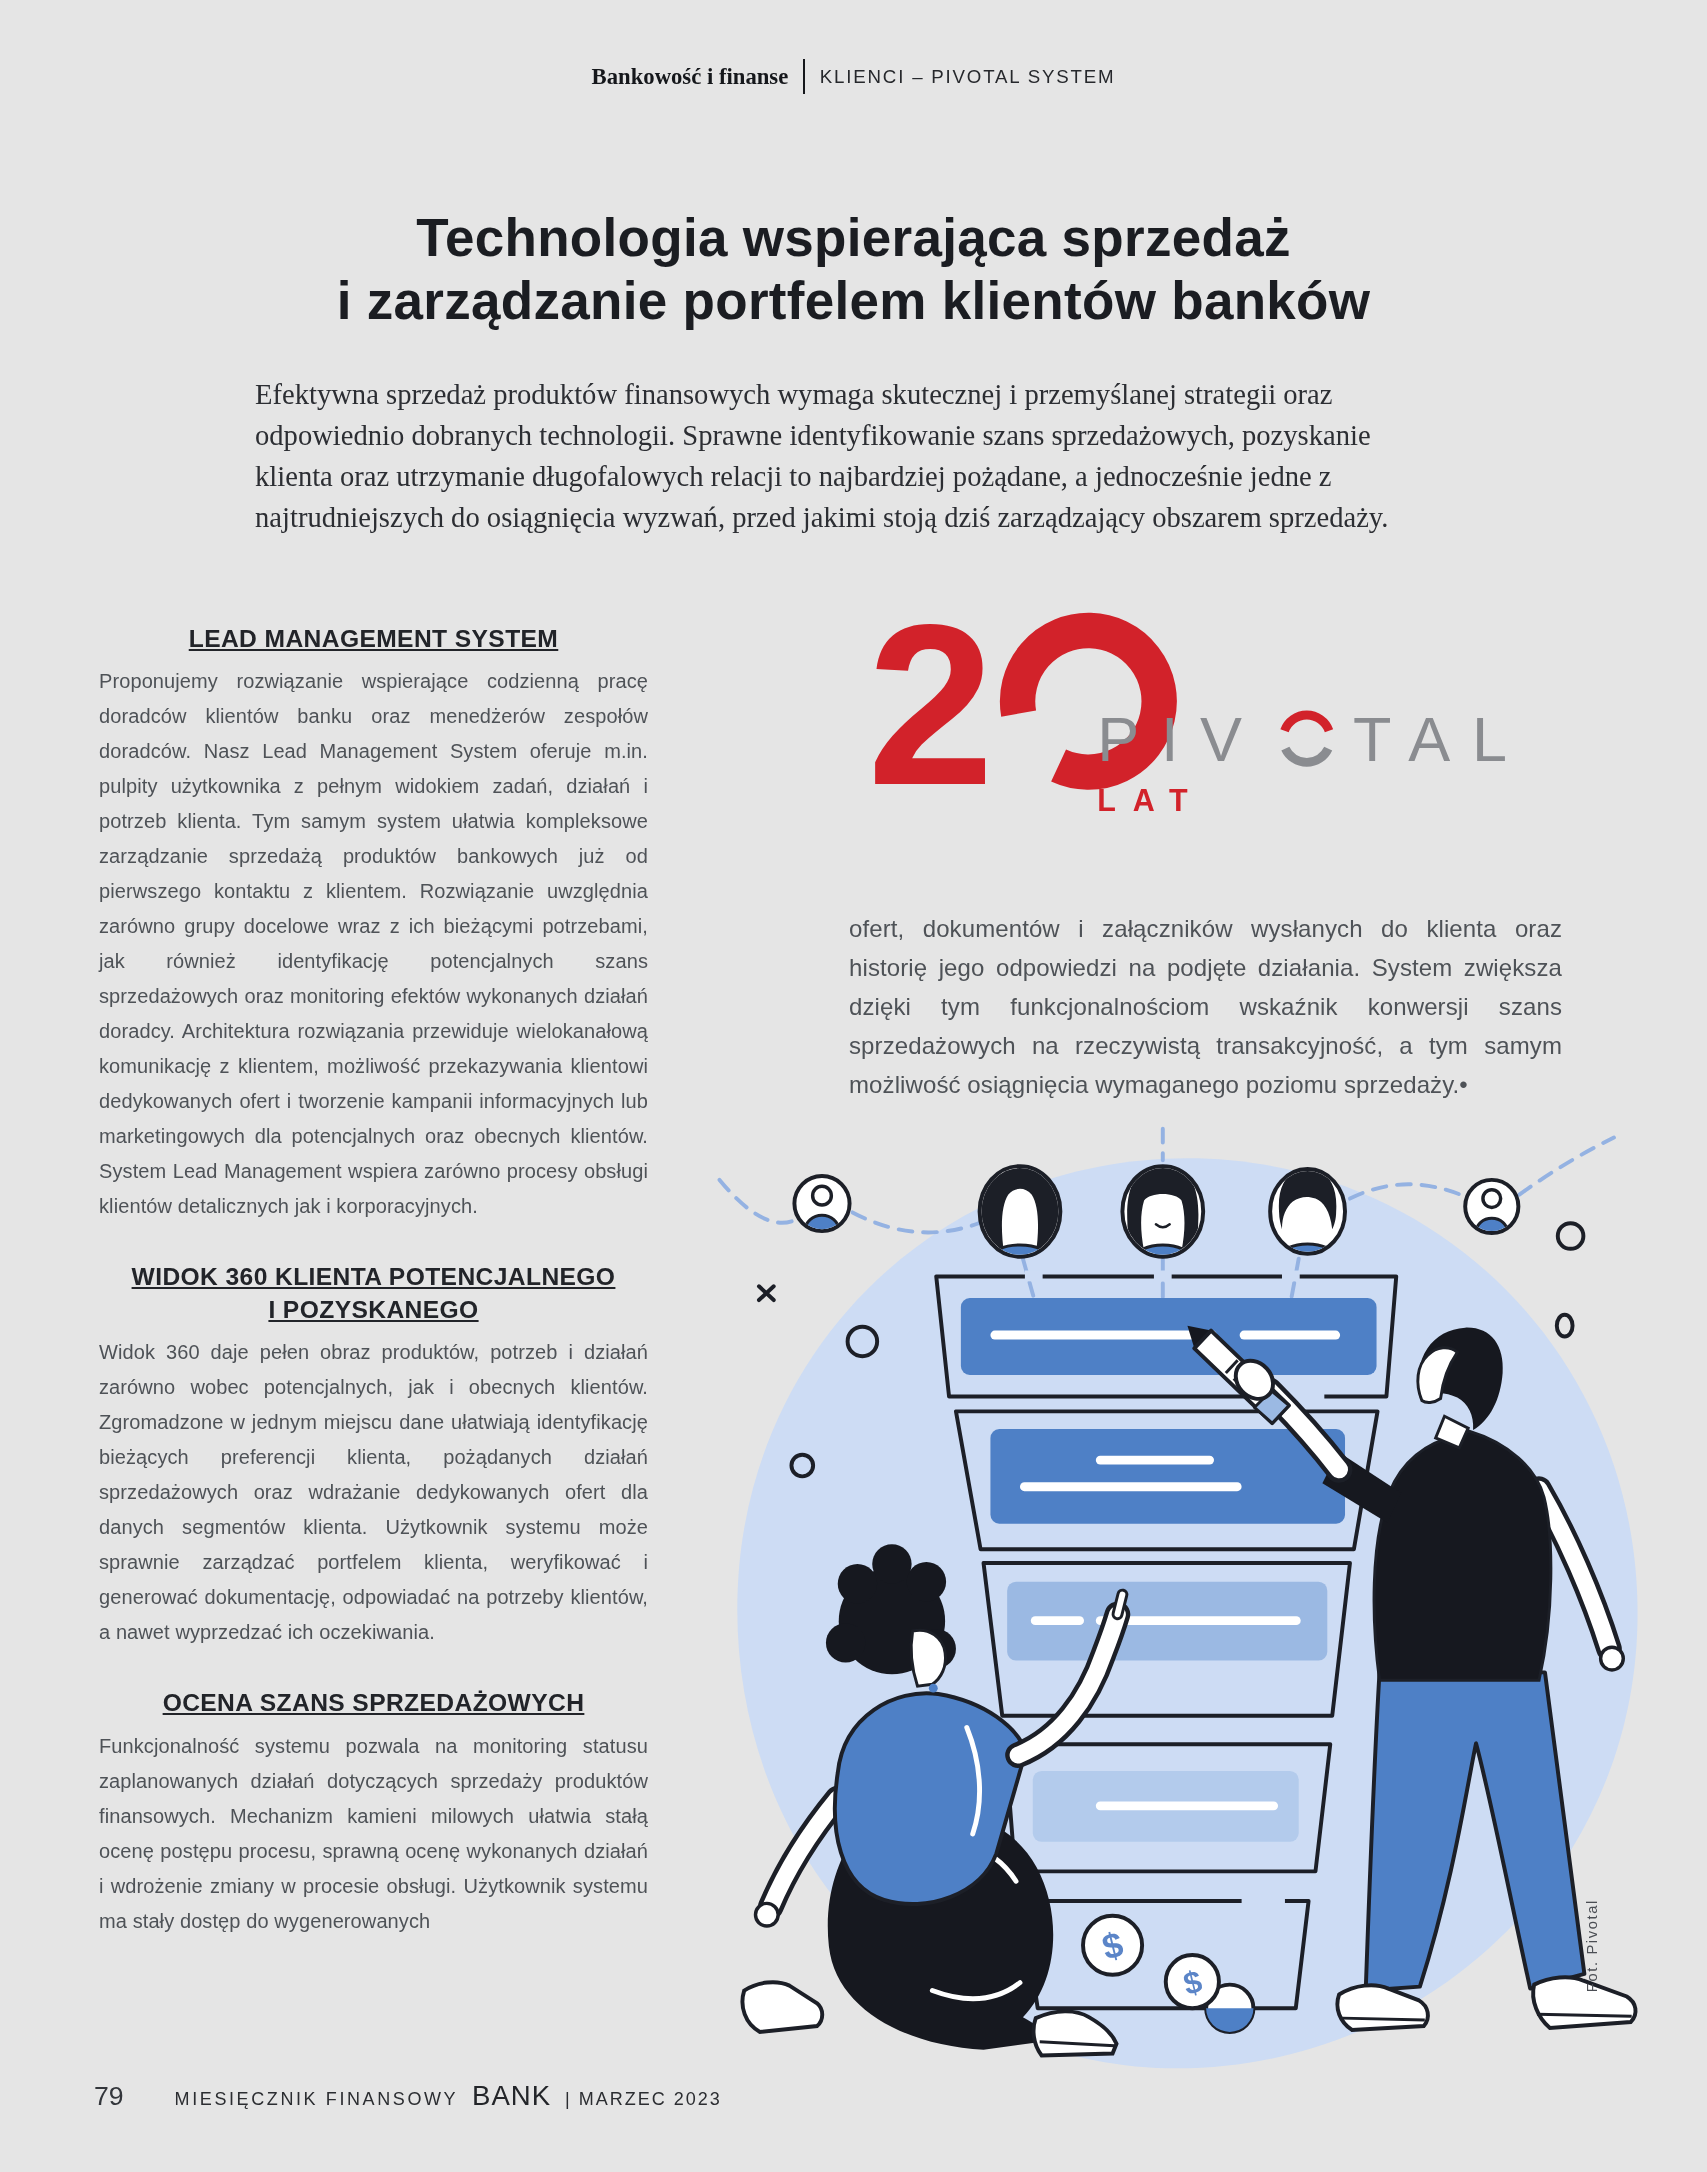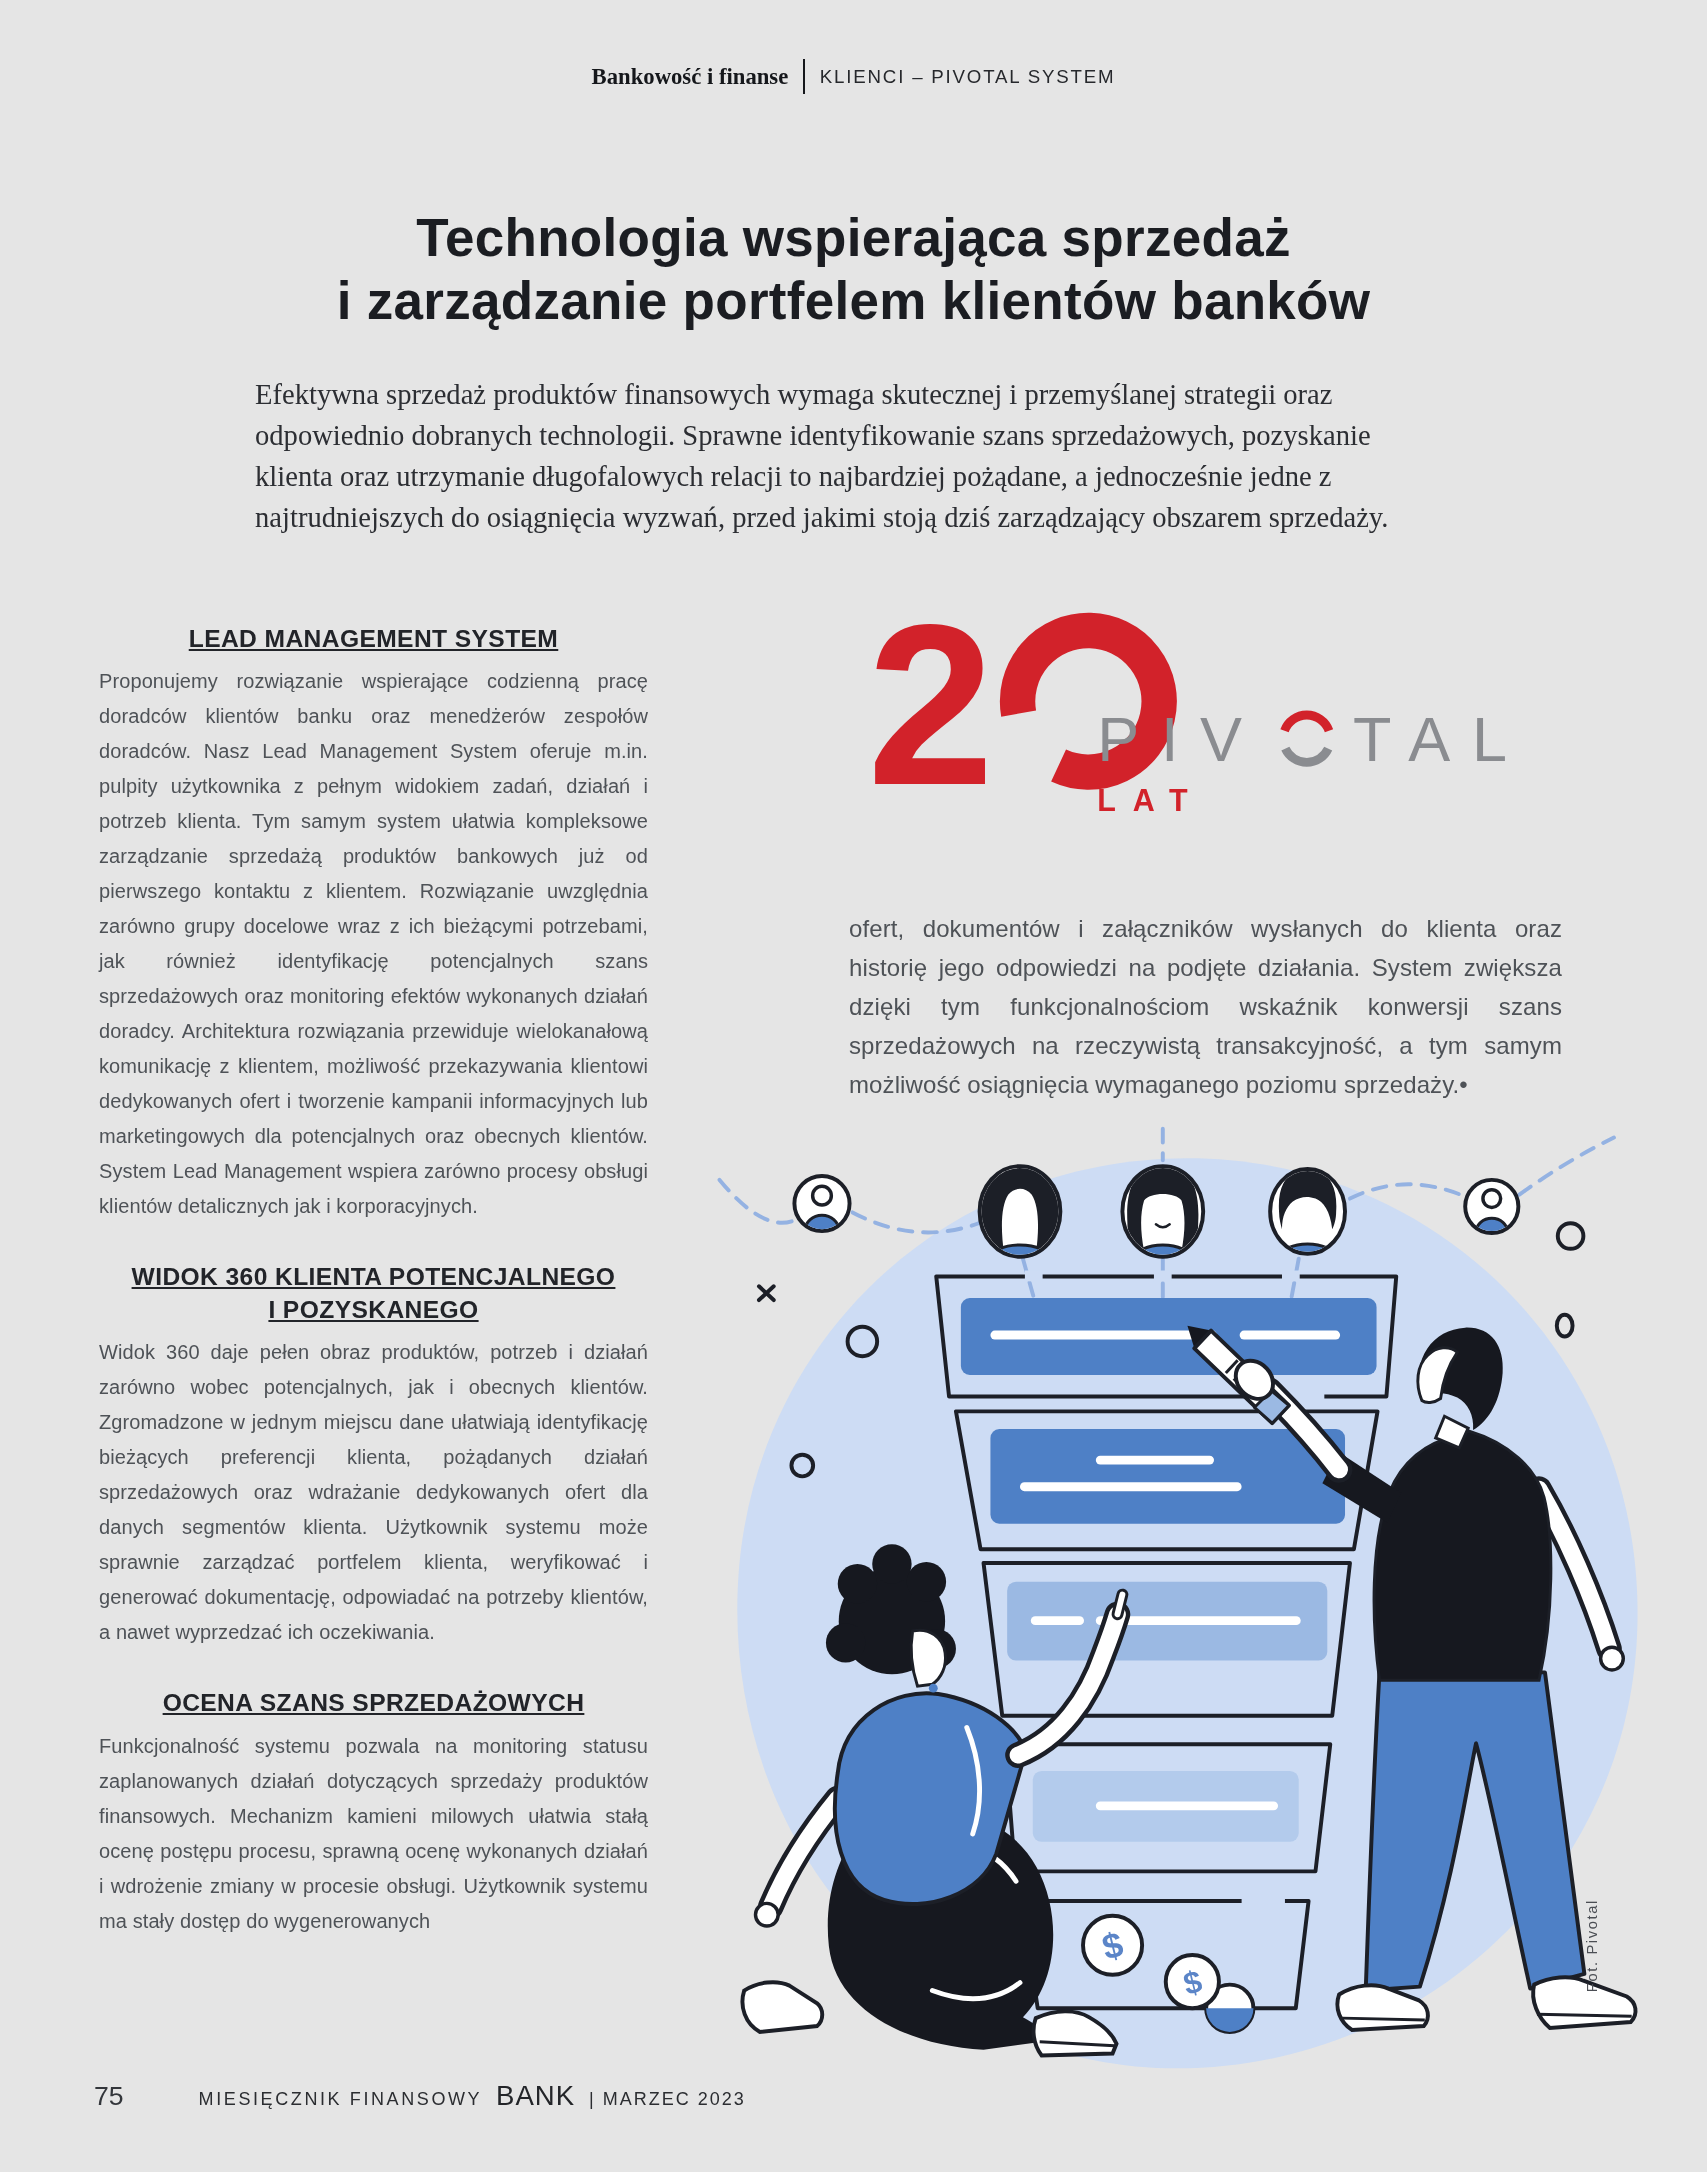--- a/index.html
+++ b/index.html
@@ -34,21 +34,21 @@
           font-size:24px;line-height:39px;color:#4e5257;letter-spacing:0.1px;}
 
   
   .illu{position:absolute;left:690px;top:1101px;width:985px;height:997px;}
   .credit{position:absolute;left:1584px;top:1899px;writing-mode:vertical-rl;
           transform:rotate(180deg);font-size:14.8px;letter-spacing:1.6px;color:#4b4e54;}
 
   
   .footer{position:absolute;left:94px;top:2080px;display:flex;align-items:baseline;}
   .pg-num{font-size:26.6px;color:#33363b;}
-  .ft-mag{margin-left:75px;font-size:18px;letter-spacing:2.6px;color:#2b2d31;}
+  .ft-mag{margin-left:51px;font-size:18px;letter-spacing:2.6px;color:#2b2d31;}
   .ft-brand{margin-left:13.8px;font-family:Liberation Sans, sans-serif;font-size:27.6px;
             letter-spacing:1px;color:#232529;}
   .ft-issue{margin-left:13.8px;font-size:18px;letter-spacing:2px;color:#2b2d31;}
 </style>
 </head>
 <body>
 
 <div class="page">
 
   <div class="hdr">
@@ -256,20 +256,20 @@
         <path d="M 544 276 L 556 263" stroke="#1c1f27" stroke-width="3"></path>
         <path d="M 552 284 L 564 271" stroke="#1c1f27" stroke-width="3"></path>
       </g>
       <ellipse cx="573" cy="283" rx="17" ry="21" fill="#ffffff" stroke="#1c1f27" stroke-width="4" transform="rotate(-42 573 283)"></ellipse>
     </g>
   </svg>
 
   <div class="credit">Fot. Pivotal</div>
 
   <div class="footer">
-    <span class="pg-num">75</span>
+    <span class="pg-num">79</span>
     <span class="ft-mag">MIESIĘCZNIK FINANSOWY</span>
     <span class="ft-brand">BANK</span>
     <span class="ft-issue">|  MARZEC 2023</span>
   </div>
 
 </div>
 
 
 </body></html>

